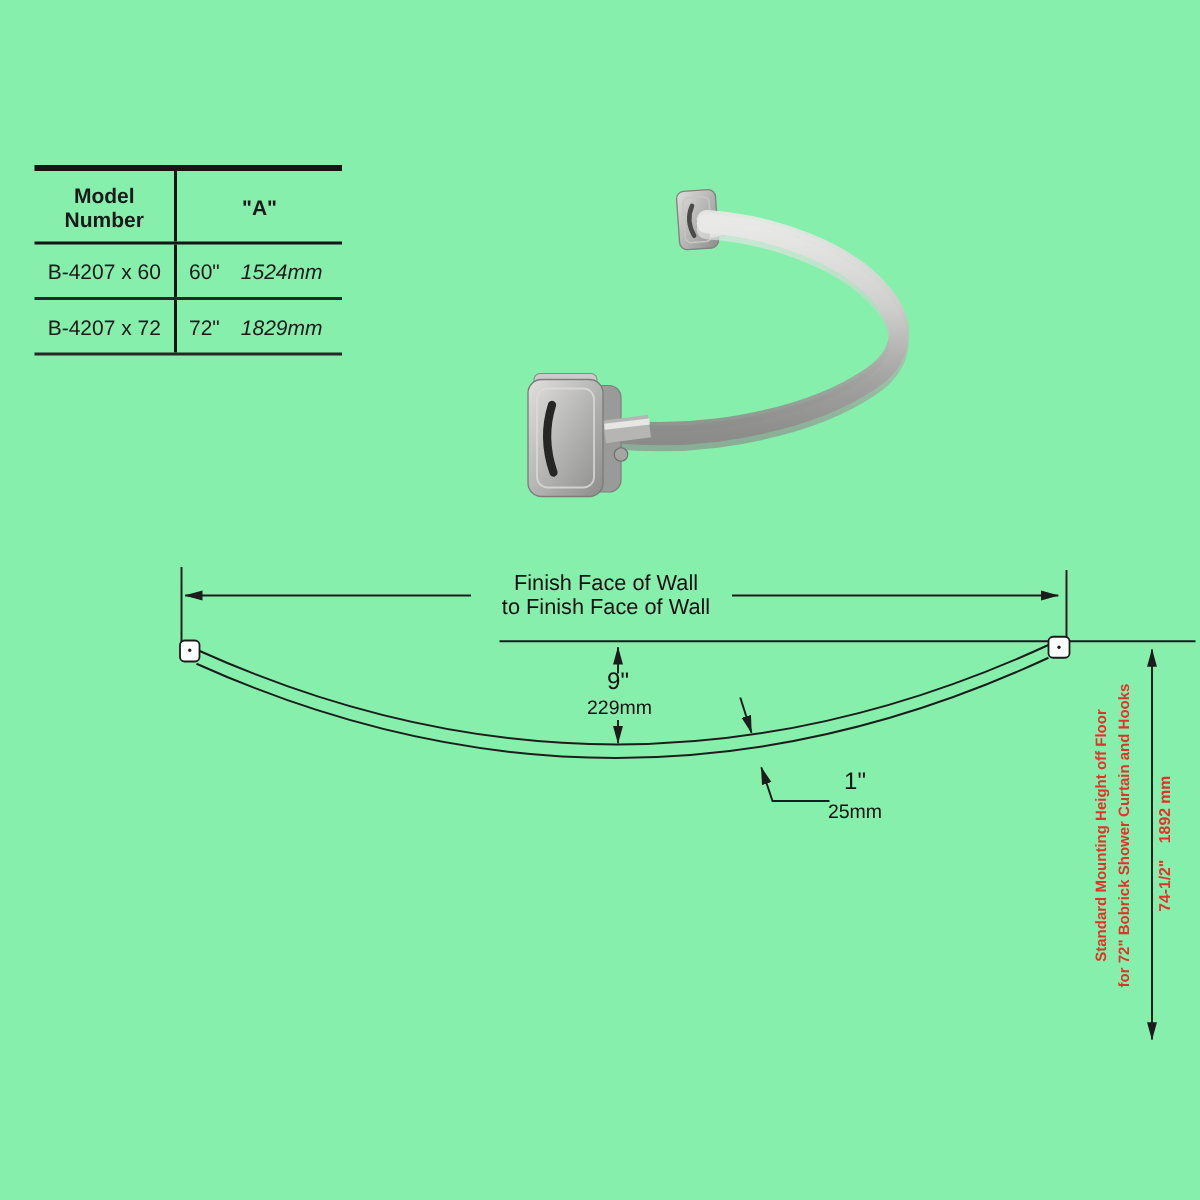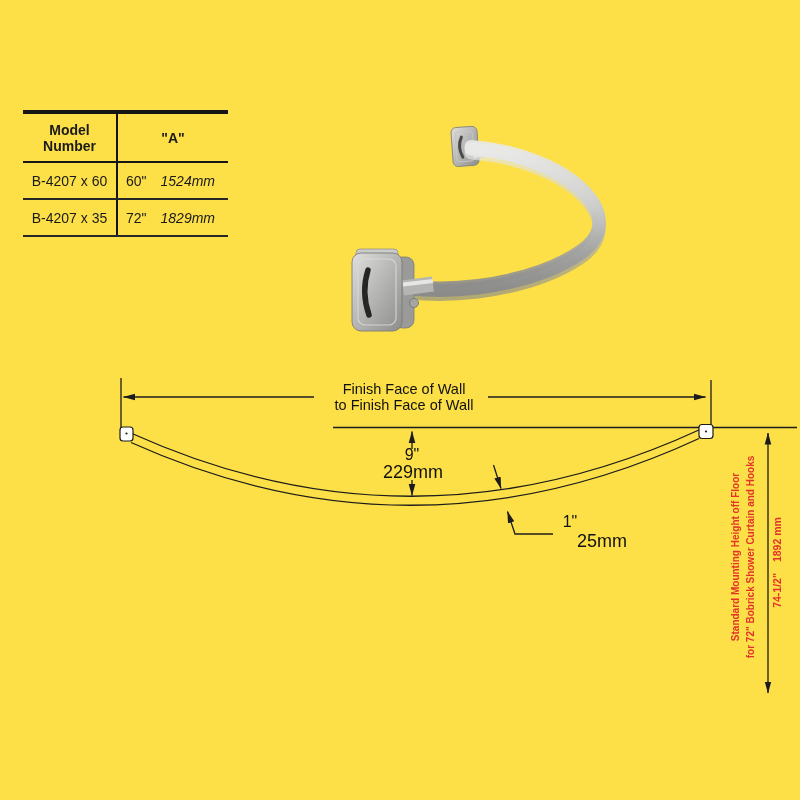--- a/index.html
+++ b/index.html
@@ -1,35 +1,35 @@
 <!DOCTYPE html>
 <html><head>
 <meta charset="utf-8">
 <style>
   html,body{margin:0;padding:0;background:#ffffff;}
-  #canvas{position:relative;width:800px;height:800px;background:#fde047;overflow:hidden;
+  #canvas{position:relative;width:800px;height:800px;background:#86efac;overflow:hidden;
           font-family:"Liberation Sans",sans-serif;color:#1a1a1a;}
 
   
   .spec-table{position:absolute;left:23px;top:110px;width:205px;
               border-top:4px solid #151515;border-bottom:2px solid #262626;}
   .trow{display:flex;align-items:stretch;}
   .trow.hdr{height:47px;border-bottom:2.5px solid #151515;font-weight:bold;}
   .trow.r1{height:35px;border-bottom:2px solid #262626;}
   .trow.r2{height:35px;}
   .tc1{width:93px;border-right:2.5px solid #151515;display:flex;align-items:center;
        justify-content:center;text-align:center;font-size:14px;line-height:16px;}
   .tc2{flex:1;display:flex;align-items:center;}
   .tc2.center{justify-content:center;font-size:14px;}
   .tc2.vals{justify-content:flex-start;padding-left:8px;font-size:14px;}
   .tc2.vals .mmv{margin-left:14px;font-style:italic;}
 
   
   .lbl{position:absolute;text-align:center;font-size:14.5px;line-height:16px;color:#111;}
-  .lbl.small{font-size:18px;}
+  .lbl.small{font-size:13px;}
   .lbl.big{font-size:16px;}
 
   .red{color:#e4322b;font-weight:bold;}
   .rot{position:absolute;transform:rotate(-90deg);transform-origin:50% 50%;
        text-align:center;white-space:nowrap;}
   .note-block{left:622px;top:542px;width:241px;height:30px;font-size:10px;line-height:15px;}
   .value-block{left:687px;top:555px;width:181px;height:15px;font-size:10.5px;line-height:15px;}
   .value-block .mmv{margin-left:11px;}
 
   svg{position:absolute;}
@@ -47,21 +47,21 @@
       <div class="tc2 center">"A"</div>
     </div>
     <div class="trow r1">
       <div class="tc1">B-4207 x 60</div>
       <div class="tc2 vals">
         <span>60"</span>
         <span class="mmv">1524mm</span>
       </div>
     </div>
     <div class="trow r2">
-      <div class="tc1">B-4207 x 35</div>
+      <div class="tc1">B-4207 x 72</div>
       <div class="tc2 vals">
         <span>72"</span>
         <span class="mmv">1829mm</span>
       </div>
     </div>
   </div>
 
   <svg id="photo-svg" width="300" height="256" viewBox="330 92 300 256">
     <defs>
       <linearGradient id="rodGrad" x1="0" y1="0" x2="0" y2="1">
@@ -139,21 +139,21 @@
     </g>
   </svg>
 
   <div class="lbl" style="left:294px;top:397px;width:220px;">to Finish Face of Wall</div>
   <div class="lbl" style="left:294px;top:381px;width:220px;">Finish Face of Wall</div>
 
   <div class="lbl big" style="left:377px;top:447px;width:70px;">9"</div>
   <div class="lbl small" style="left:377px;top:464px;width:72px;">229mm</div>
 
   <div class="lbl big" style="left:535px;top:514px;width:70px;">1"</div>
-  <div class="lbl small" style="left:567px;top:533px;width:70px;">25mm</div>
+  <div class="lbl small" style="left:535px;top:533px;width:70px;">25mm</div>
 
   <div class="rot red note-block">
     <div>Standard Mounting Height off Floor</div>
     <div>for 72" Bobrick Shower Curtain and Hooks</div>
   </div>
 
   <div class="rot red value-block">
     <span>74-1/2"</span><span class="mmv">1892 mm</span>
   </div>
 

